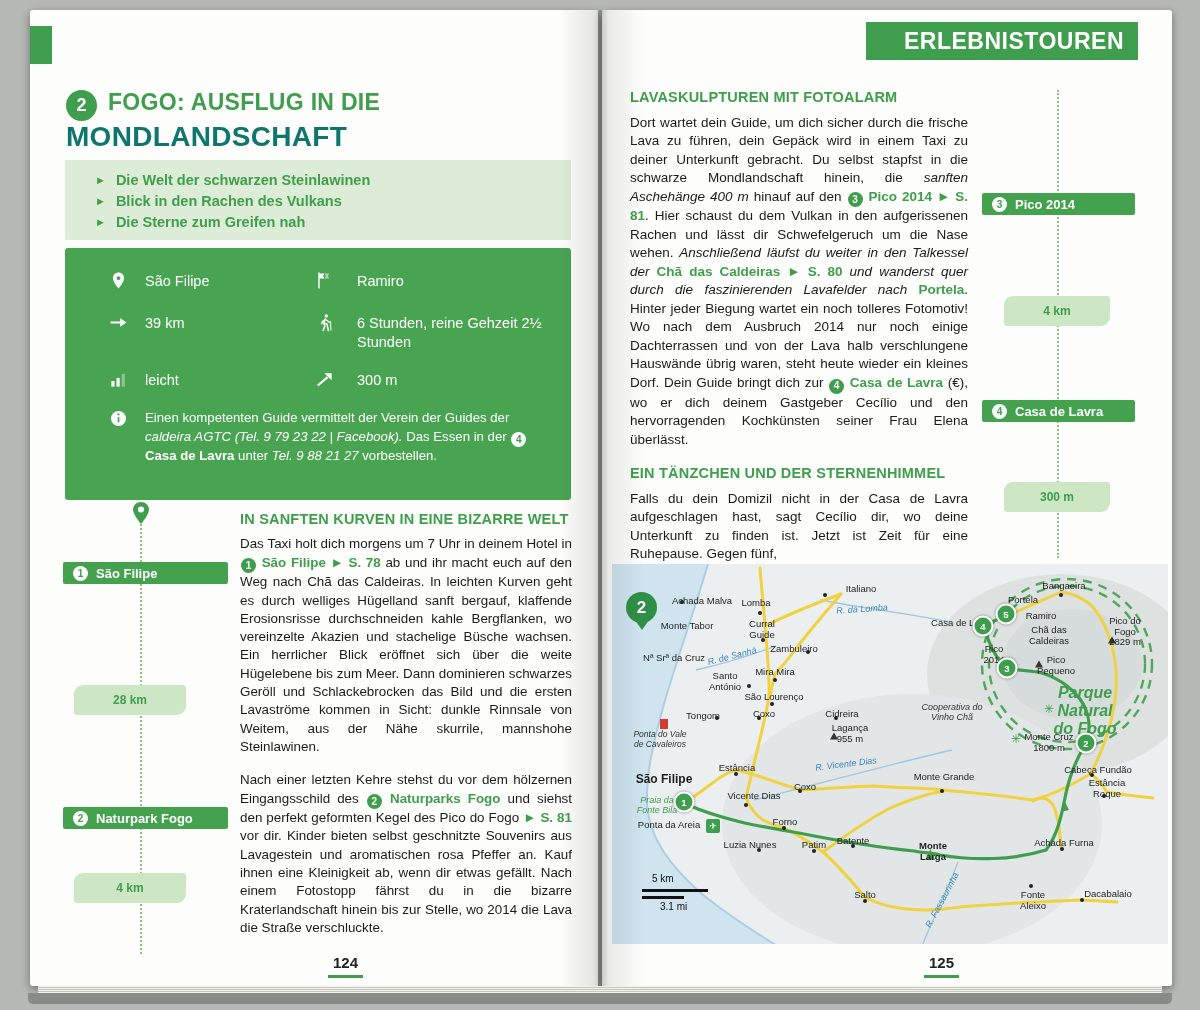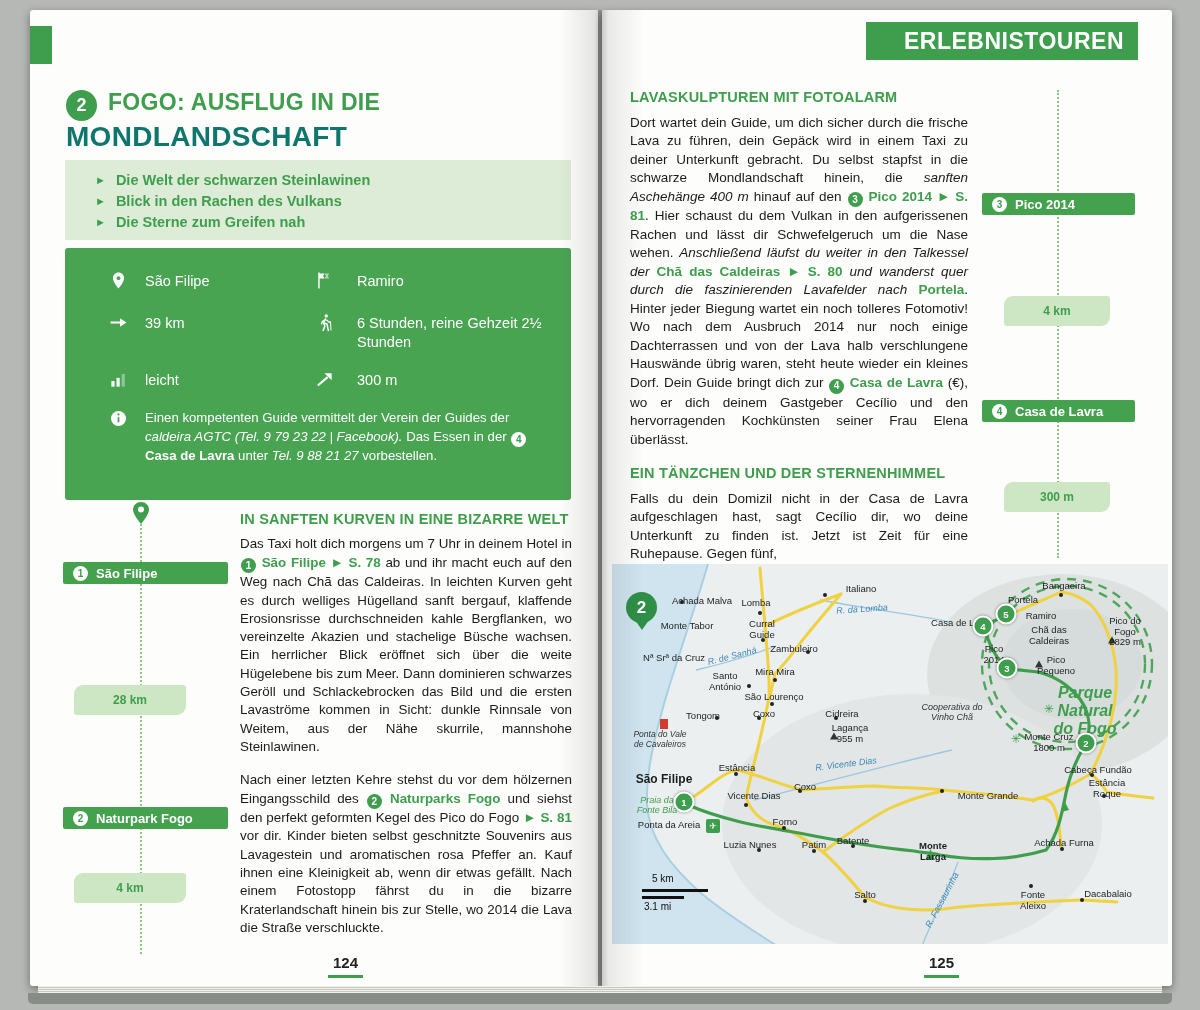--- a/index.html
+++ b/index.html
@@ -245,21 +245,21 @@
           <polygon points="314,296 323,296 318.5,285" fill="#3f9e4d"></polygon>
           <polygon points="449,248 457,246 452,236" fill="#3f9e4d"></polygon>
         </g>
       </svg>
 
       <div class="map-pin">2</div>
 
       <div class="scale-txt" style="left:40px;top:309px;">5 km</div>
       <div class="scale-bar" style="left:30px;top:325px;width:66px;"></div>
       <div class="scale-bar" style="left:30px;top:332px;width:42px;"></div>
-      <div class="scale-txt" style="left:32px;top:337px;">3.1 mi</div>
+      <div class="scale-txt" style="left:48px;top:337px;">3.1 mi</div>
     <div class="ml " style="left: 90px; top: 37px;">Achada Malva</div>
         <div class="ml " style="left: 75px; top: 62px;">Monte Tabor</div>
         <div class="ml " style="left: 144px; top: 39px;">Lomba</div>
         <div class="ml " style="left: 150px; top: 66px;">Curral
 Guide</div>
         <div class="ml " style="left: 229px; top: 25px; padding-left: 40px;">Italiano</div>
         <div class="ml river" style="left: 250px; top: 45px; transform: translate(-50%, -50%) rotate(-4deg);">R. da Lomba</div>
         <div class="ml " style="left: 452px; top: 22px;">Bangaeira</div>
         <div class="ml " style="left: 411px; top: 36px;">Portela</div>
         <div class="ml " style="left: 429px; top: 52px;">Ramiro</div>
@@ -296,21 +296,21 @@
 de Cavaleiros</div>
         <div class="ml lighthouse" style="left: 52px; top: 160px;"></div>
         <div class="ml " style="left: 125px; top: 204px;">Estância</div>
         <div class="ml river" style="left: 234px; top: 200px; transform: translate(-50%, -50%) rotate(-7deg);">R. Vicente Dias</div>
         <div class="ml " style="left: 486px; top: 206px;">Cabeça Fundão</div>
         <div class="ml city" style="left: 52px; top: 216px;">São Filipe</div>
         <div class="ml beach" style="left: 45px; top: 241px;">Praia da
 Fonte Bila</div>
         <div class="ml " style="left: 142px; top: 232px;">Vicente Dias</div>
         <div class="ml " style="left: 193px; top: 223px;">Coxo</div>
-        <div class="ml " style="left: 332px; top: 232px; margin-left: 44px;">Monte Grande</div>
+        <div class="ml " style="left: 332px; top: 213px;">Monte Grande</div>
         <div class="ml " style="left: 495px; top: 225px;">Estância
 Roque</div>
         <div class="ml " style="left: 57px; top: 261px;">Ponta da Areia</div>
         <div class="ml airport" style="left: 101px; top: 262px;">✈</div>
         <div class="ml " style="left: 173px; top: 258px;">Forno</div>
         <div class="ml " style="left: 138px; top: 281px;">Luzia Nunes</div>
         <div class="ml " style="left: 202px; top: 281px;">Patim</div>
         <div class="ml " style="left: 241px; top: 277px;">Batente</div>
         <div class="ml bold-s" style="left: 321px; top: 288px;">Monte
 Larga</div>

